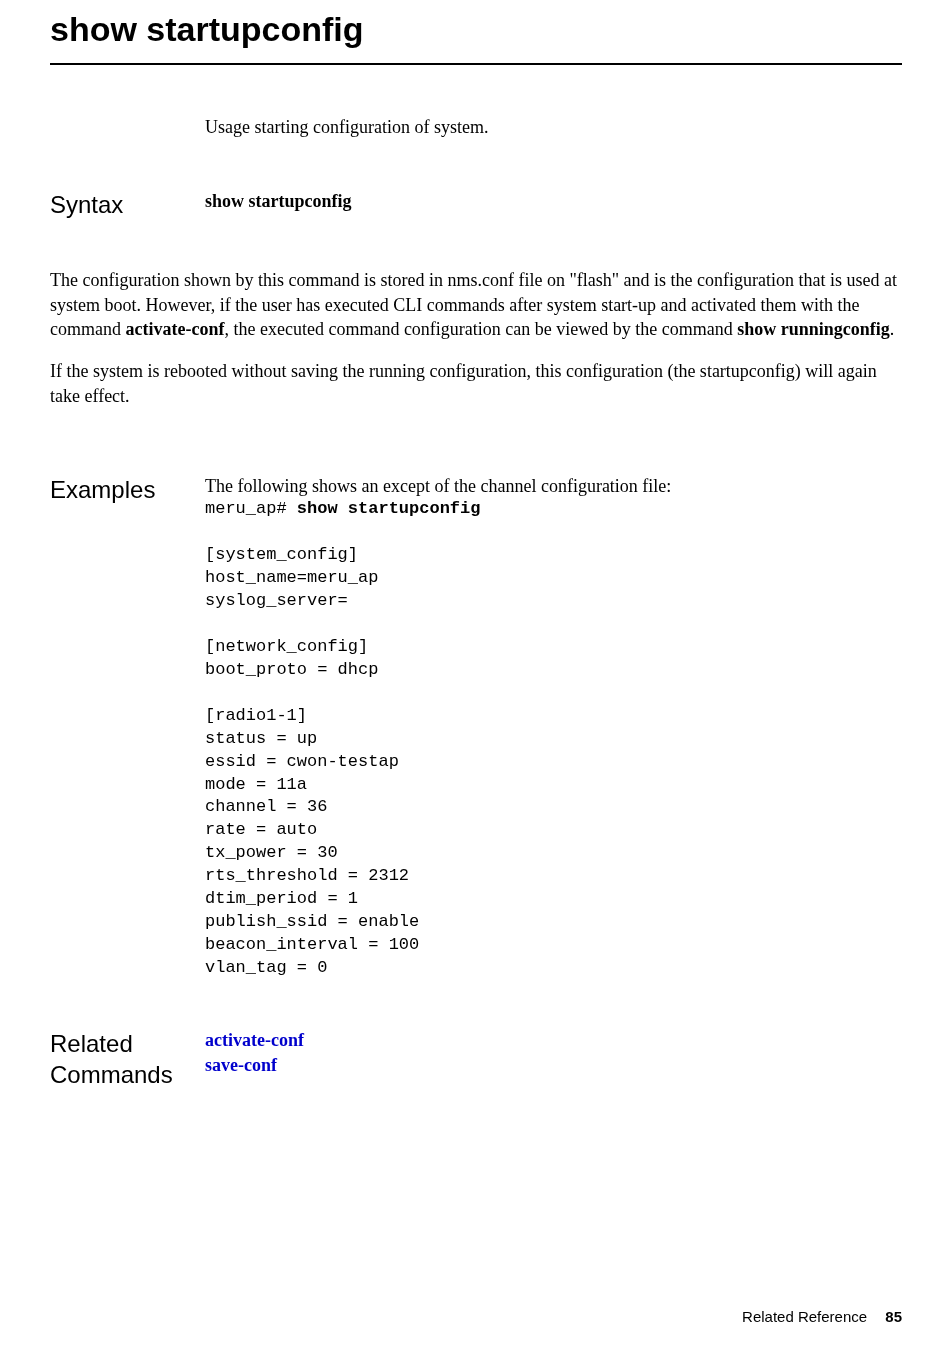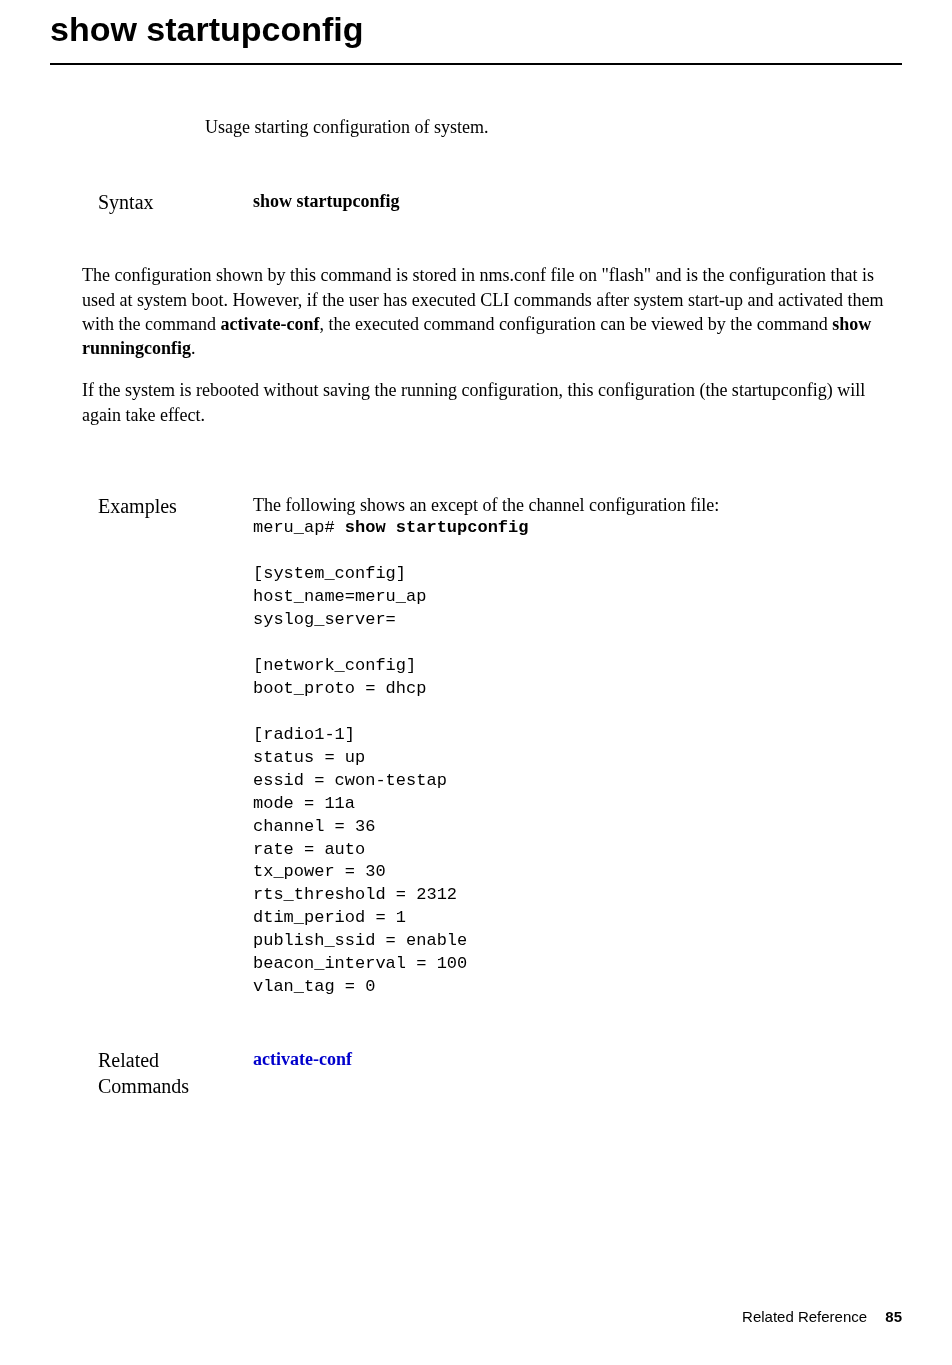--- a/index.html
+++ b/index.html
@@ -24,42 +24,40 @@
       padding-top: 10px;
       padding-bottom: 14px;
       border-bottom: 2.5px solid #000;
       margin-bottom: 50px;
     }
     .section {
       display: flex;
       margin-bottom: 48px;
     }
     .section-label {
-      font-family: Liberation Serif, serif;
-      font-size: 20px;
+      font-family: Liberation Sans, sans-serif;
+      font-size: 24px;
       width: 155px;
       flex-shrink: 0;
       line-height: 1.3;
-      margin-left: 48px;
     }
     .section-body {
       flex: 1;
       line-height: 1.35;
     }
     .description {
       margin-left: 155px;
       margin-bottom: 50px;
       line-height: 1.35;
     }
     .bold-serif {
       font-weight: bold;
     }
     .usage-para {
       margin-bottom: 18px;
-      margin-left: 32px;
     }
     .code-block {
       font-family: "Courier New", Courier, monospace;
       font-size: 17px;
       white-space: pre;
       line-height: 1.35;
     }
     .code-prompt {
       font-family: "Courier New", Courier, monospace;
     }
@@ -134,19 +132,20 @@
 publish_ssid = enable
 beacon_interval = 100
 vlan_tag = 0</span></div>
   </div>
 </div>
 
 <div class="section">
   <div class="section-label">Related Commands</div>
   <div class="section-body">
     <a class="related-link">activate-conf</a>
+    <a class="related-link">save-conf</a>
   </div>
 </div>
 
 <div class="footer">
   <span>Related Reference</span>
   <span class="footer-page">85</span>
 </div>
 
 </body></html>

